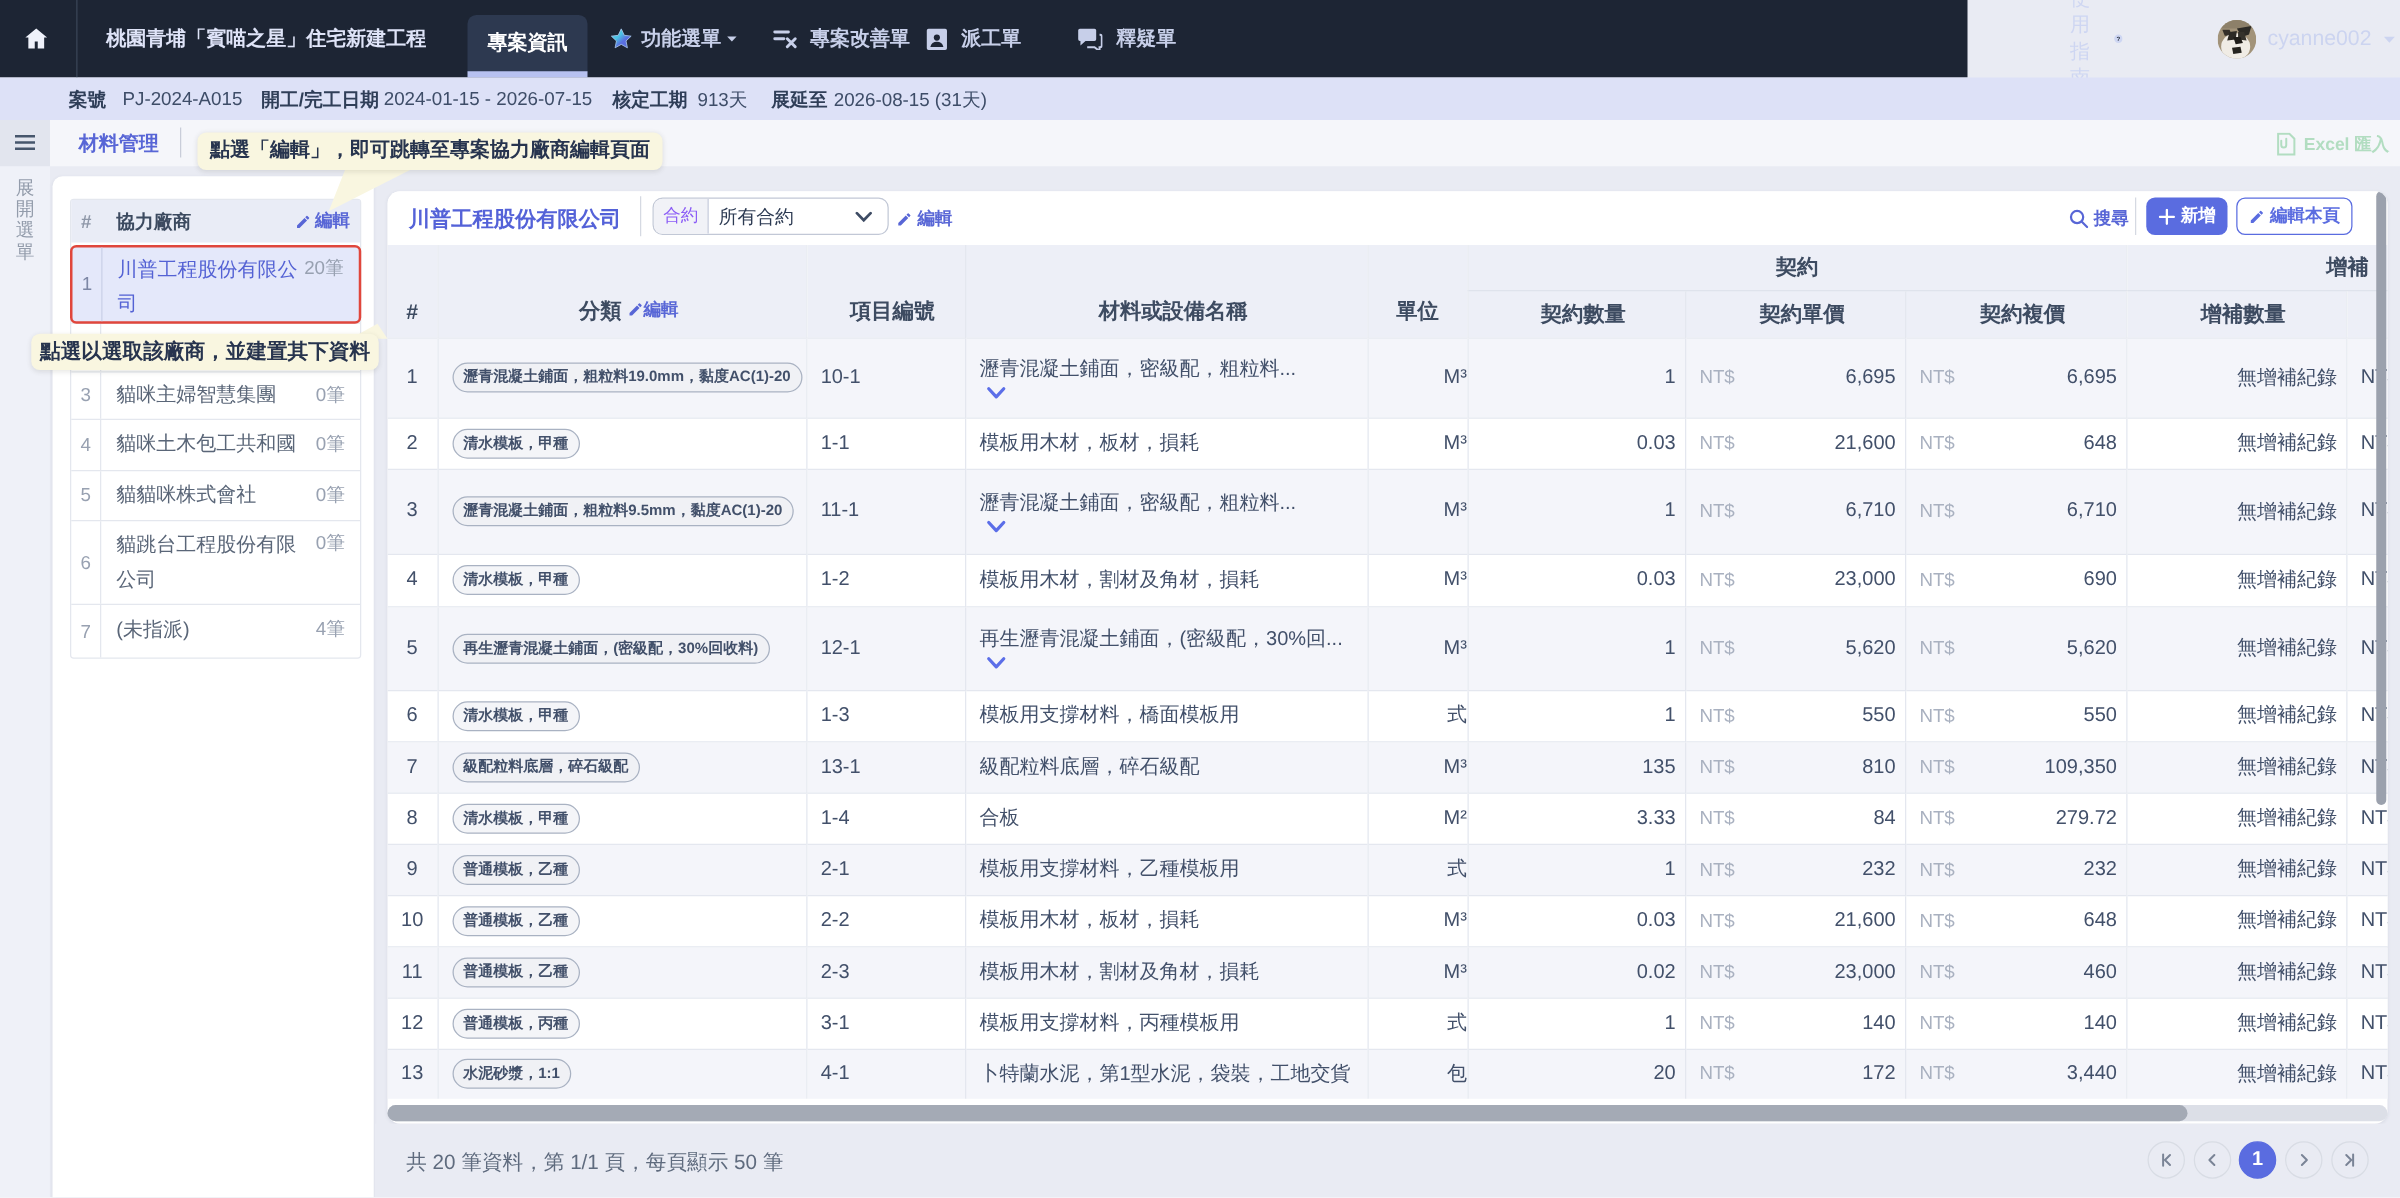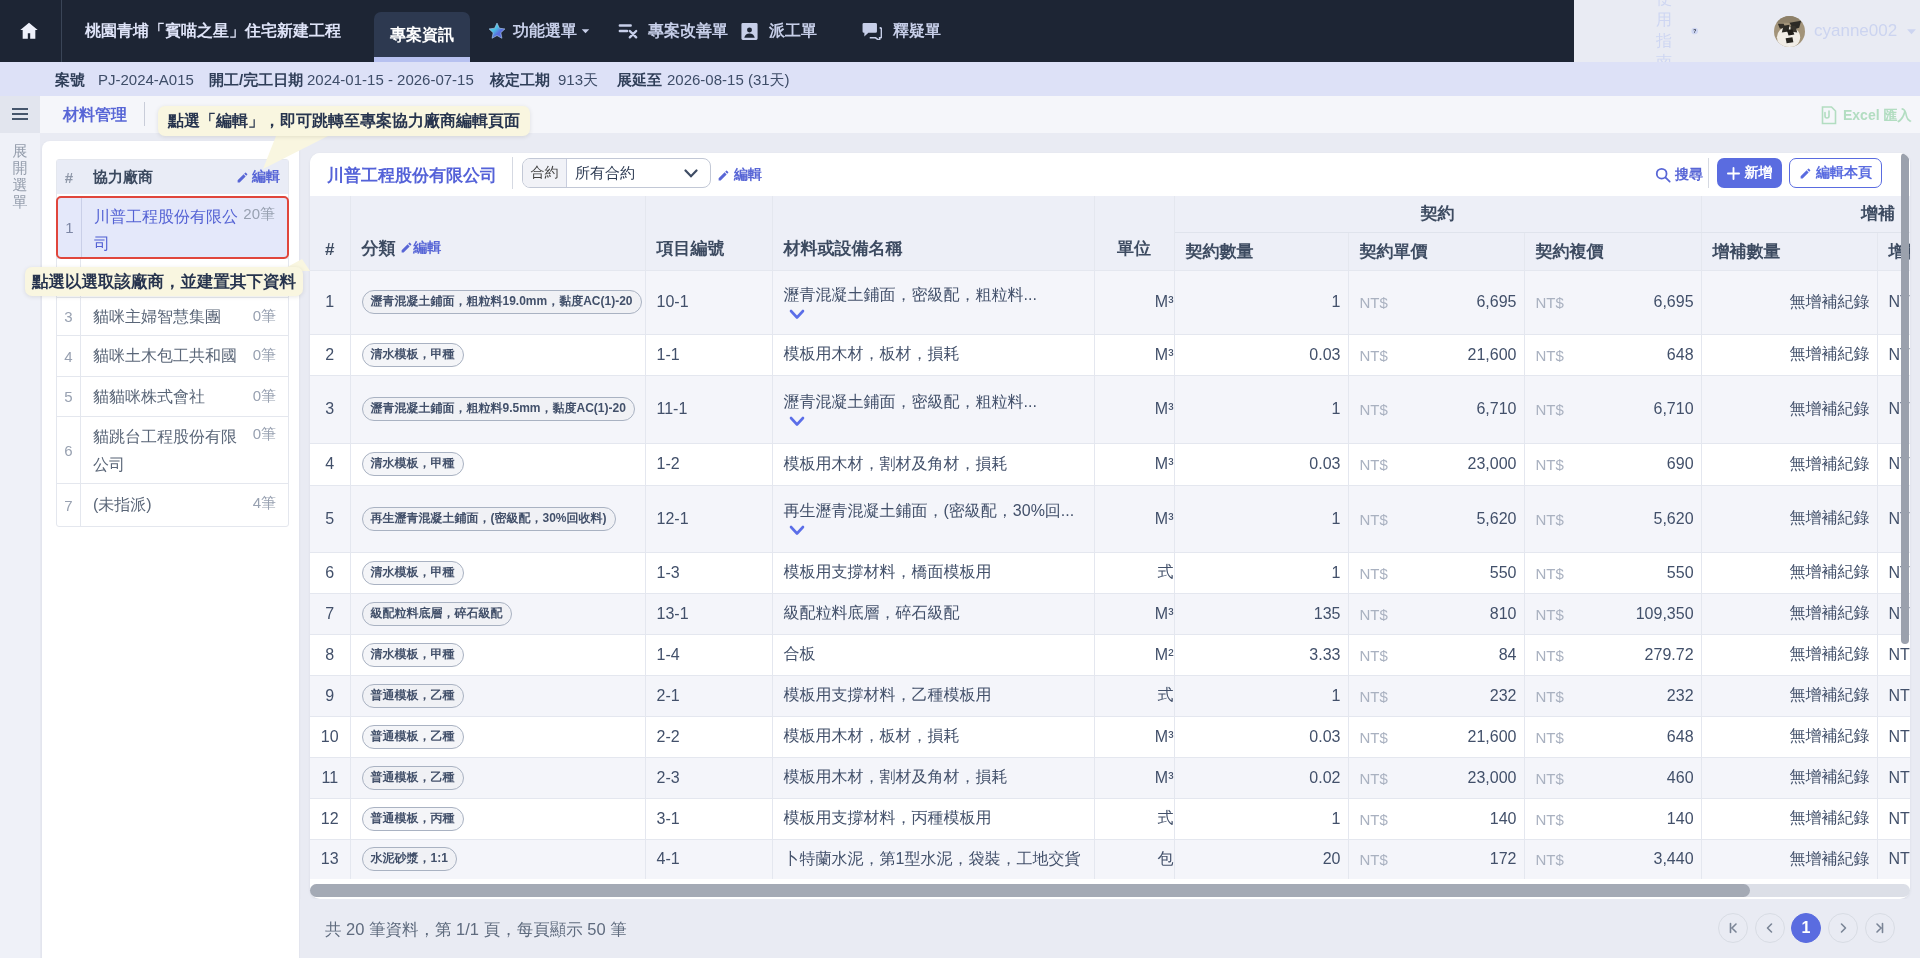--- a/index.html
+++ b/index.html
@@ -48,33 +48,33 @@
 
 
 .tip { position:absolute; background:#f9f6e0; border-radius:7px; color:#27344e; font-size:16.5px; font-weight:bold; padding:0 7px; line-height:30px; white-space:nowrap; box-shadow:0 1px 4px rgba(60,60,40,.12); z-index:30; }
 
 
 #mcard { position:absolute; left:310px; top:153px; width:1600px; height:746px; background:#fff; border-radius:10px; overflow:hidden; box-shadow:0 1px 3px rgba(40,50,80,.08); }
 #toolbar { position:absolute; left:0; top:0; width:100%; height:43px; background:#fff; }
 #mtitle { position:absolute; left:17px; top:11px; font-size:17px; font-weight:bold; color:#5462d8; }
 #toolbar .vdiv { position:absolute; left:202px; top:4px; width:1px; height:32px; background:#d5d9e2; }
 #selgrp { position:absolute; left:212px; top:5px; height:30px; width:189px; border:1px solid #c2c8d6; border-radius:8px; display:flex; background:#fff; overflow:hidden; }
-#selgrp .lab { width:44px; background:#f1f2f7; border-right:1px solid #c9cede; color:#404040; font-size:14px; display:flex; align-items:center; justify-content:center; }
+#selgrp .lab { width:44px; background:#f1f2f7; border-right:1px solid #c9cede; color:#8b5cf6; font-size:14px; display:flex; align-items:center; justify-content:center; }
 #selgrp .val { flex:1; font-size:15px; color:#2c3a52; display:flex; align-items:center; padding-left:8px; }
 .link { color:#5866d6; font-size:14px; font-weight:bold; display:flex; align-items:center; gap:4px; }
 #edlink { position:absolute; left:407px; top:13px; }
 #search { position:absolute; left:1345px; top:13px; }
 #toolbar .vdiv2 { position:absolute; left:1398px; top:5px; width:1px; height:30px; background:#d5d9e2; }
 #btnadd { position:absolute; left:1407px; top:5px; width:65px; height:30px; background:#5a6ce0; border-radius:7px; color:#fff; font-size:14px; font-weight:bold; display:flex; align-items:center; justify-content:center; gap:5px; }
 #btnedit { position:absolute; left:1479px; top:5px; width:93px; height:30px; border:1.5px solid #5a6ce0; border-radius:7px; color:#5a6ce0; font-size:14px; font-weight:bold; display:flex; align-items:center; justify-content:center; gap:4px; background:#fff; }
 
 
 #tbl { position:absolute; left:0; top:43px; width:1745px; border-collapse:collapse; table-layout:fixed; }
 #tbl th, #tbl td { border-right:1px solid #e4e7ef; overflow:hidden; }
-#tbl thead th { background:#edeff7; color:#3d4b61; font-size:17px; font-weight:bold; text-align:left; }
+#tbl thead th { background:#edeff7; color:#3d4b61; font-size:17px; font-weight:bold; text-align:center; }
 #tbl thead .grp { text-align:center; height:36px; border-bottom:1px solid #dfe3ec; }
 #tbl thead .sub { height:38px; }
 #tbl thead .rs { vertical-align:bottom; padding-bottom:10px; }
 #tbl tbody td { border-top:1px solid #e4e7ef; font-size:16px; color:#42506a; }
 #tbl tbody tr.odd td { background:#f4f5fa; }
 #tbl tbody tr.even td { background:#fff; }
 td.cnum, th.cnum, #tbl thead th.cnum { text-align:center; }
 td.num { text-align:right; padding-right:7px; }
 td.unit { text-align:right; color:#939cac; font-size:16px; }
 td.rowno { text-align:center; color:#9aa3b2; font-size:15px; }

